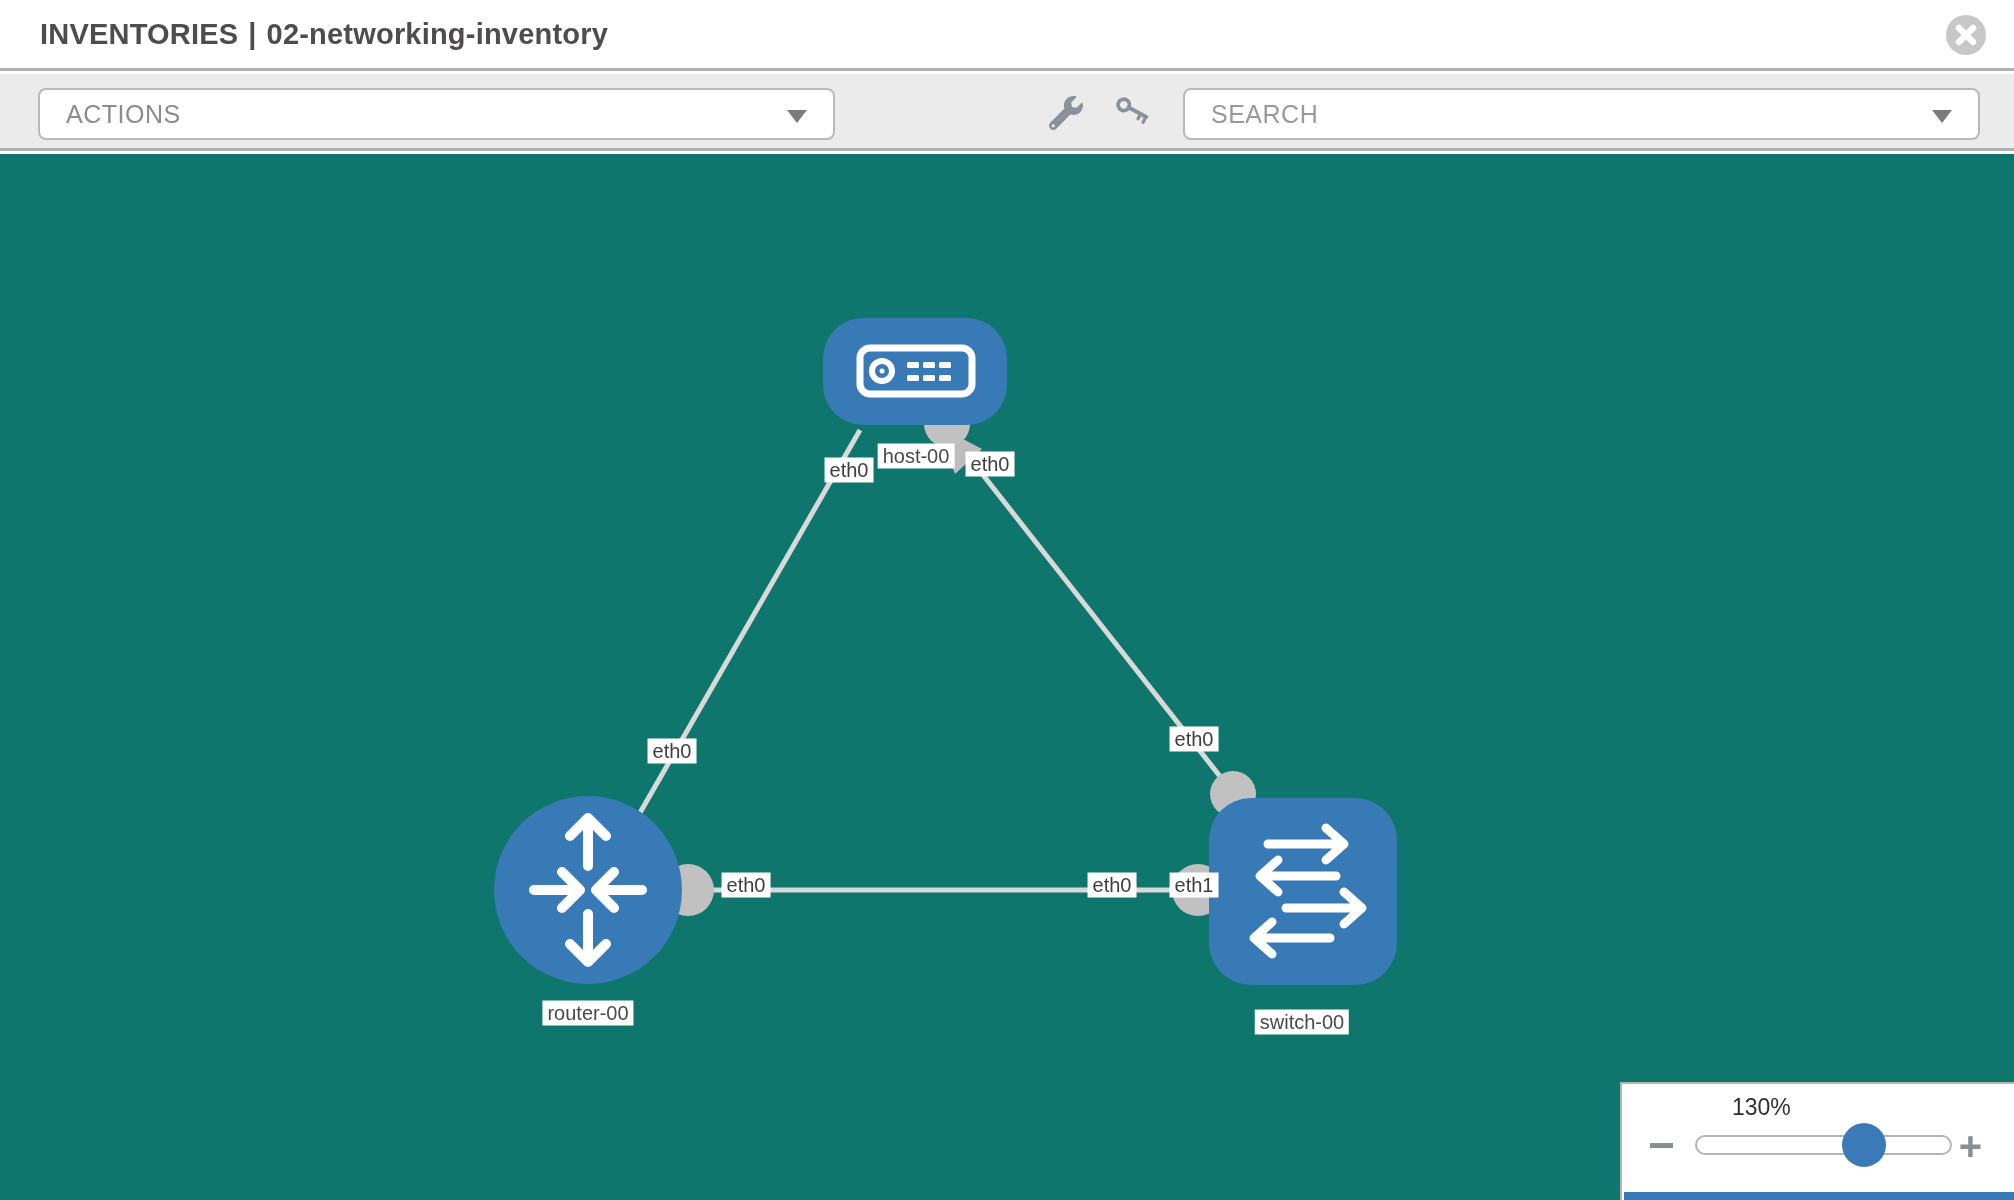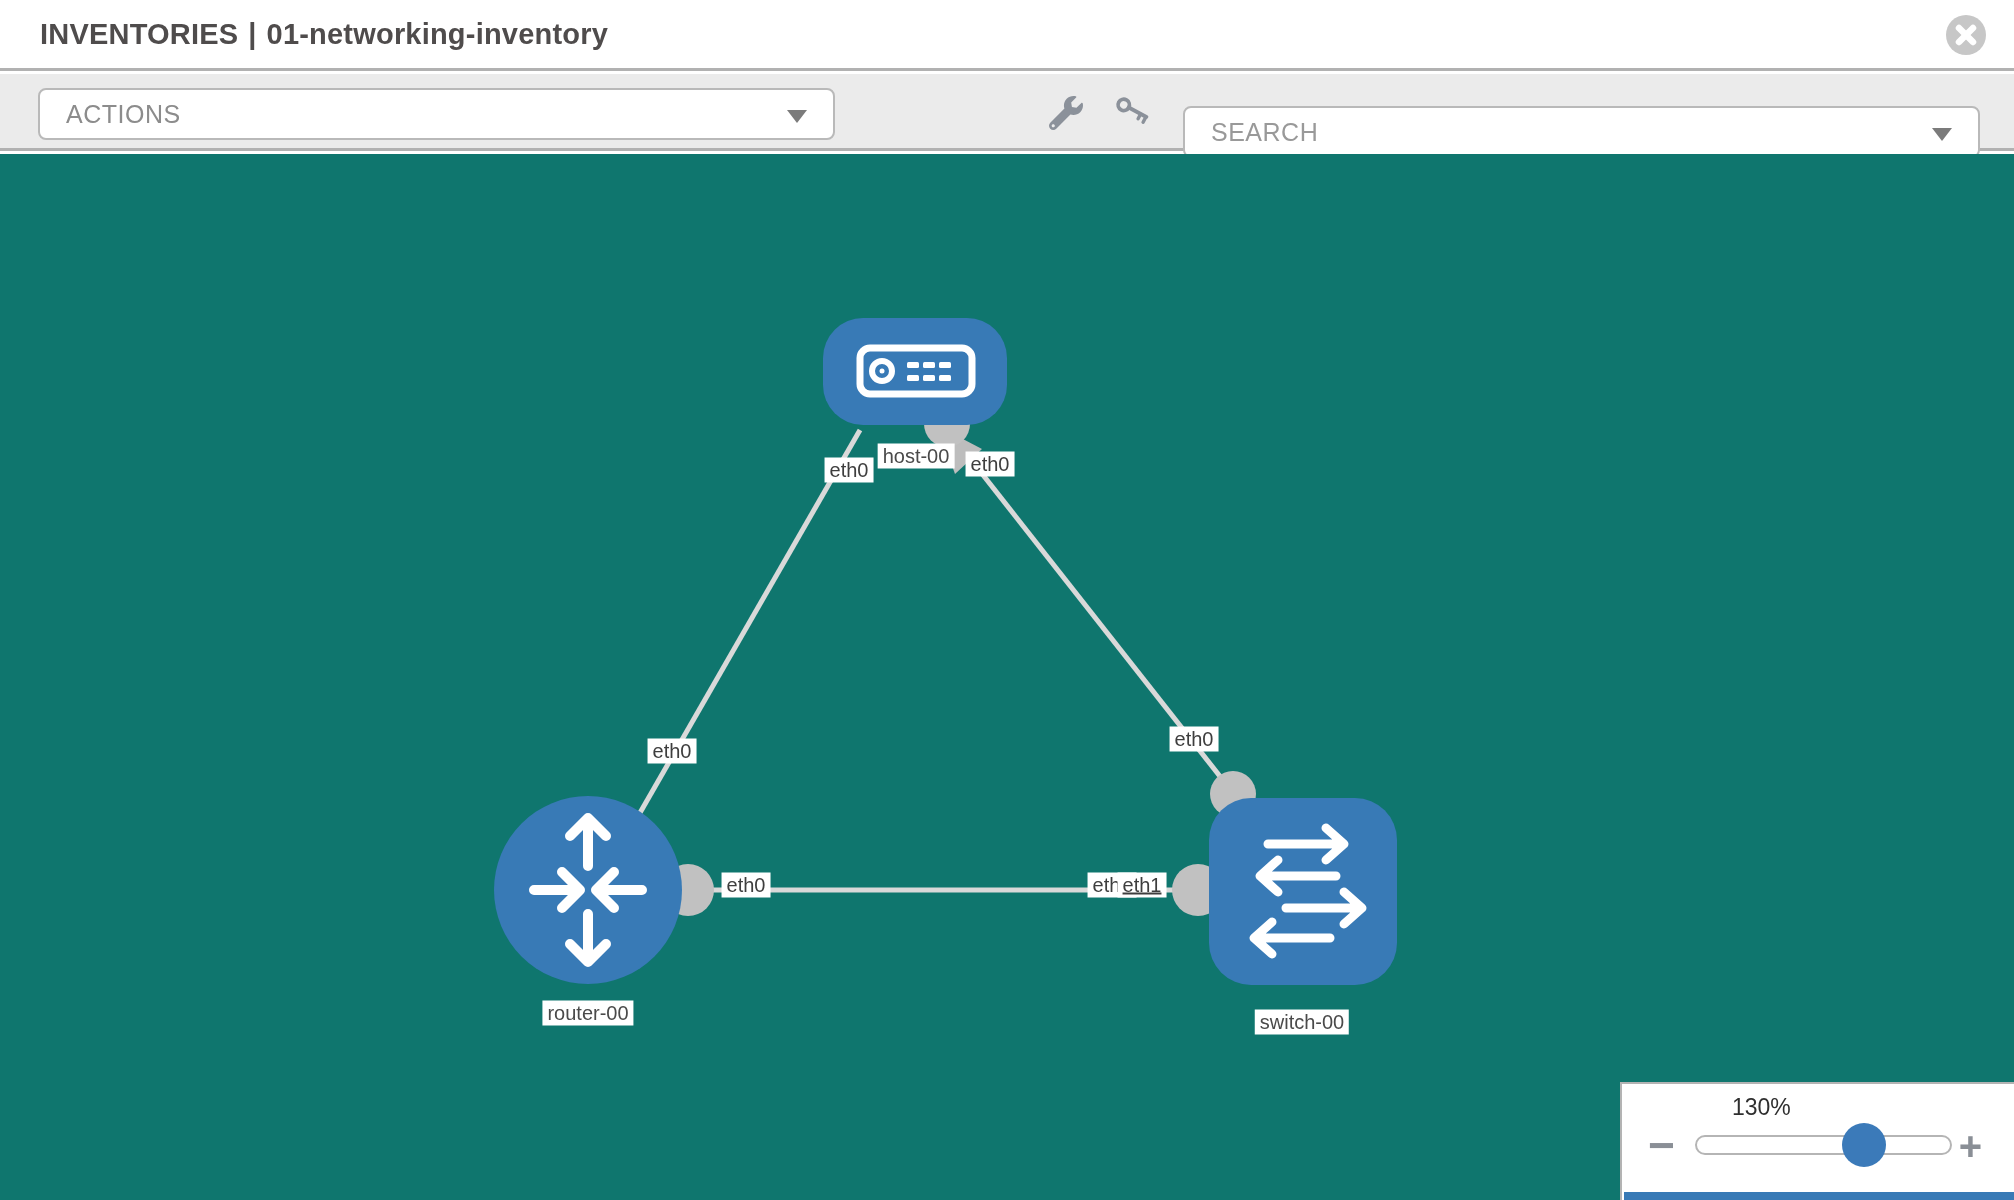--- a/index.html
+++ b/index.html
@@ -15,21 +15,21 @@
   .page-title .sep { padding:0 10px; color:#4f4c4c; }
   .close-btn { position:absolute; right:28px; top:15px; width:40px; height:40px; border-radius:50%;
                background:#c7c7c7; display:flex; align-items:center; justify-content:center; cursor:pointer; }
 
   
   .toolbar { position:absolute; left:0; top:74px; width:2014px; height:77px; background:#ebebeb;
              border-bottom:3px solid #b1b1b1; }
   .dropdown { position:absolute; top:14px; height:52px; background:#ffffff;
               border:2px solid #b9b9b9; border-radius:8px; display:flex; align-items:center; }
   .dd-actions { left:38px; width:797px; }
-  .dd-search  { left:1183px; width:797px;margin-top:18px; }
+  .dd-search  { left:1183px; width:797px; }
   .dd-label { margin-left:26px; font-size:25px; color:#8c8c8c; letter-spacing:0.5px; }
   .dd-caret { position:absolute; right:26px; top:20px; width:0; height:0;
               border-left:10px solid transparent; border-right:10px solid transparent;
               border-top:13px solid #7b7b7b; }
   .tool-icon { position:absolute; top:18px; width:42px; height:42px; display:flex;
                align-items:center; justify-content:center; cursor:pointer; }
   .tool-wrench { left:1045px; }
   .tool-key    { left:1112px; }
 
   
@@ -53,21 +53,21 @@
                 background:#ffffff; border:2px solid #b5b5b5; border-radius:11px; cursor:pointer; }
   .zoom-handle { position:absolute; left:220px; top:39px; width:44px; height:44px; border-radius:50%;
                  background:#3b7ab9; cursor:grab; }
   .footer-strip { position:absolute; left:1624px; top:1192px; width:390px; height:8px; background:#387ab6; }
 </style>
 </head>
 <body>
 
 <div class="header">
   <div class="page-title">
-    <span>INVENTORIES</span><span class="sep">|</span><span>01-networking-inventory</span>
+    <span>INVENTORIES</span><span class="sep">|</span><span>02-networking-inventory</span>
   </div>
   <div class="close-btn">
     <svg width="40" height="40" viewBox="0 0 40 40">
       <line x1="13" y1="13" x2="27" y2="27" stroke="#ffffff" stroke-width="6.5" stroke-linecap="round"></line>
       <line x1="27" y1="13" x2="13" y2="27" stroke="#ffffff" stroke-width="6.5" stroke-linecap="round"></line>
     </svg>
   </div>
 </div>
 
 <div class="toolbar">
@@ -148,21 +148,21 @@
     </g>
   </svg>
 
   <div class="chip iface" style="left:849px;  top:316px;">eth0</div>
   <div class="chip name" style="left:916px;  top:302px;">host-00</div>
   <div class="chip iface" style="left:990px;  top:310px;">eth0</div>
   <div class="chip iface" style="left:672px;  top:597px;">eth0</div>
   <div class="chip iface" style="left:1194px; top:585px;">eth0</div>
   <div class="chip iface" style="left:746px;  top:731px;">eth0</div>
   <div class="chip iface" style="left:1112px; top:731px;">eth0</div>
-  <div class="chip iface" style="left:1142px; top:731px;text-decoration:underline;">eth1</div>
+  <div class="chip iface" style="left:1194px; top:731px;">eth1</div>
   <div class="chip name" style="left:588px;  top:859px;">router-00</div>
   <div class="chip name" style="left:1302px; top:859px;margin-top:9px;">switch-00</div>
 </div>
 
 <div class="zoom-panel">
   <div class="zoom-level">130%</div>
   <div class="zoom-minus">−</div>
   <div class="zoom-track"></div>
   <div class="zoom-handle"></div>
   <div class="zoom-plus">+</div>

